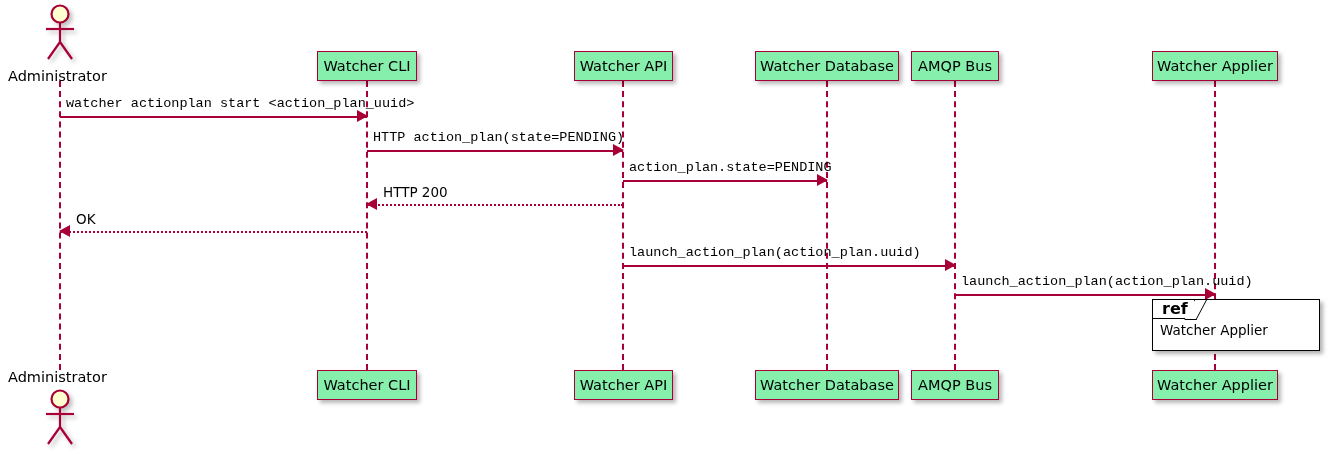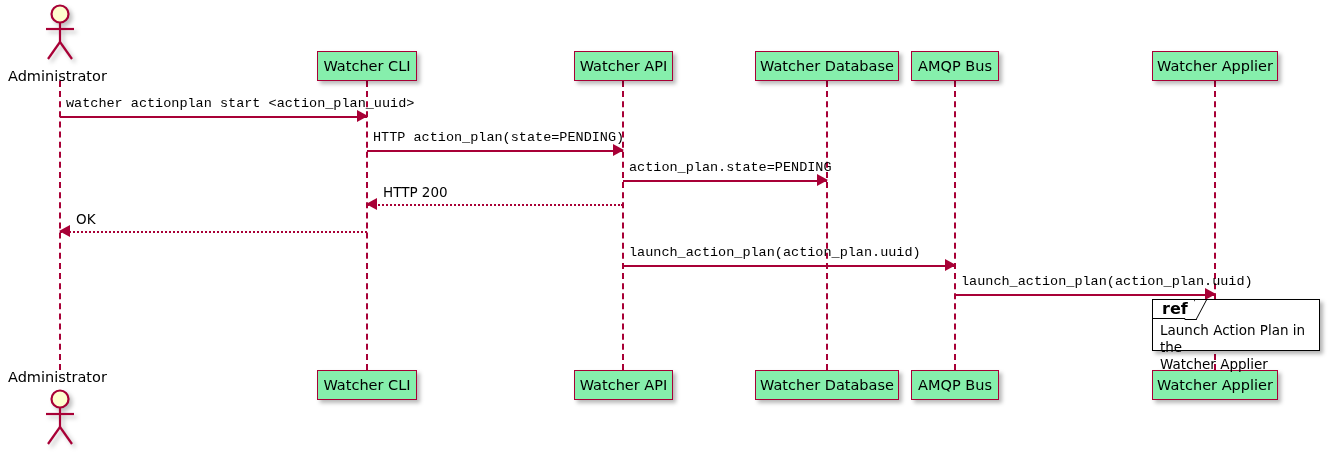--- a/index.html
+++ b/index.html
@@ -213,17 +213,16 @@
     </div>
     <div class="msg right" style="left: 955px; width: 260px; top: 294px;">
       <div class="line"></div>
       <div class="head"></div>
       <div class="label">launch_action_plan(action_plan.uuid)</div>
     </div>
     <div class="reffrag" style="left: 1152px; top: 299px; width: 168px; height: 52px;">
       <div class="ref-tab" style="width: 42px;">ref</div>
       <div class="ref-tab-notch" style="left: 42px;"></div>
       <div class="ref-body">
-        <div>Launch Action Plan in the</div>
         <div>Watcher Applier</div>
       </div>
     </div>
   </div>
 
 </body></html>

